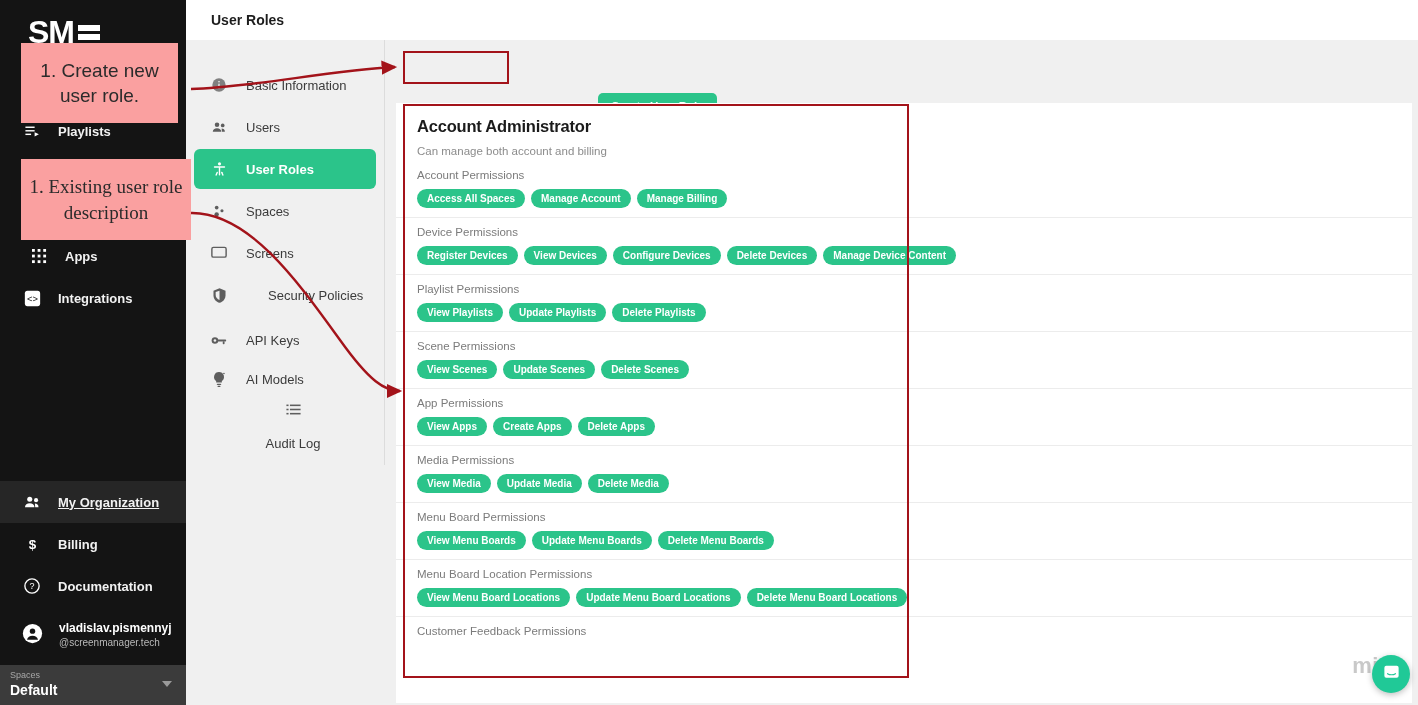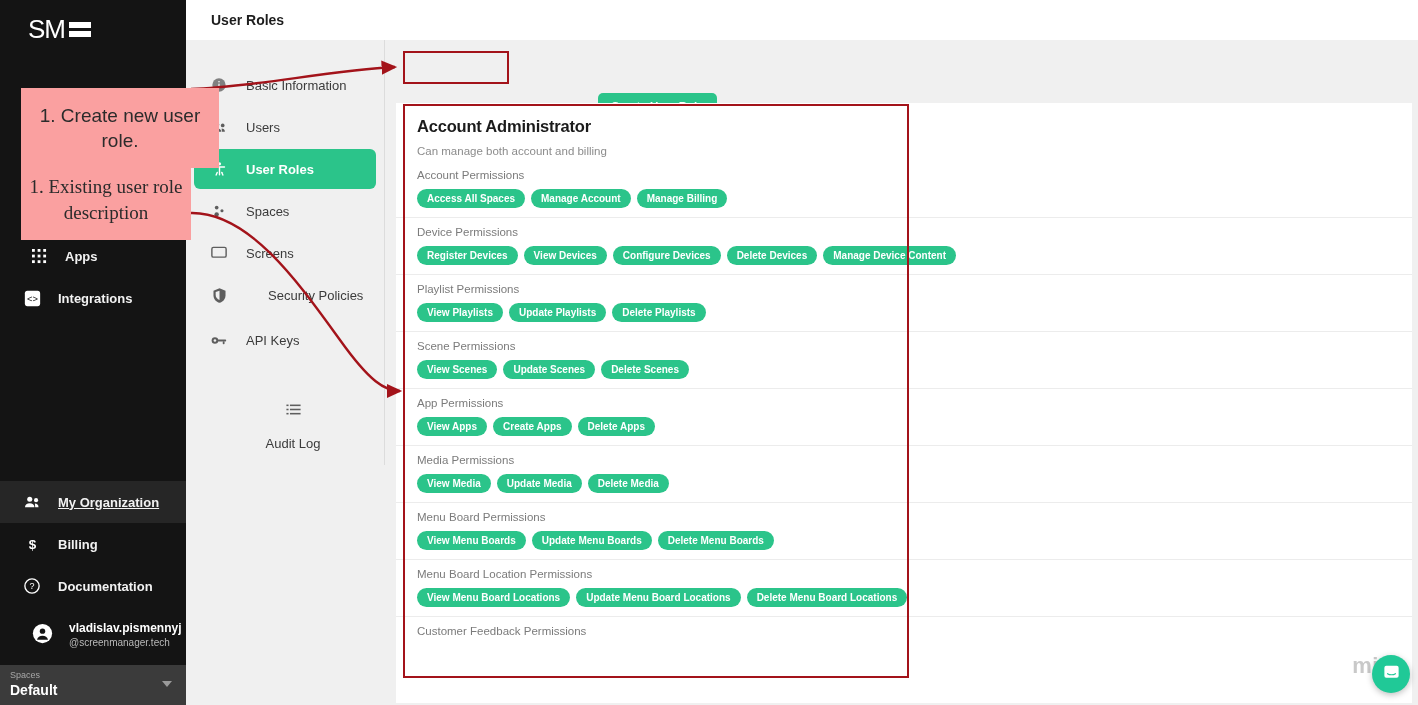--- a/index.html
+++ b/index.html
@@ -13,37 +13,37 @@
 
   
   .rail {
     position: absolute; left: 0; top: 0; width: 186px; height: 705px;
     background: #141414; color: #fff;
   }
   .rail-logo {
     position: absolute; left: 28px; top: 16px;
     display: flex; align-items: center; gap: 3px;
   }
-  .logo-text { font-size: 26px; font-weight: 400; letter-spacing: -1px; color: #fff; line-height: 1; }
+  .logo-text { font-size: 32px; font-weight: 700; letter-spacing: -1px; color: #fff; line-height: 1; }
   .logo-bars { display: flex; flex-direction: column; gap: 3px; margin-left: 1px; }
   .logo-bars i { display: block; width: 22px; height: 6px; background: #fff; }
   .logo-bars i:nth-child(2) { width: 22px; }
 
   .rail-item {
     position: absolute; left: 0; width: 186px; height: 42px;
     display: flex; align-items: center; padding-left: 22px; gap: 16px;
     font-size: 13px; color: #f2f2f2; cursor: pointer;
   }
   .rail-item .ic { width: 20px; display: flex; align-items: center; justify-content: center; }
   .rail-item.active { background: #262626; text-decoration: underline; }
   .rail-item .lbl { font-weight: 600; font-size: 13px; }
 
   .rail-user {
     position: absolute; left: 0; top: 612px; width: 186px; height: 46px;
-    display: flex; align-items: center; padding-left: 32px; gap: 16px;
+    display: flex; align-items: center; padding-left: 22px; gap: 16px;
   }
   .rail-user .uname { font-size: 12px; font-weight: 700; color: #fff; line-height: 1.25; }
   .rail-user .umail { font-size: 10px; color: #b9b9b9; line-height: 1.3; }
 
   .rail-spaces {
     position: absolute; left: 0; bottom: 0; width: 186px; height: 40px;
     background: #3b3b3b; padding: 4px 14px 0 10px;
   }
   .rail-spaces .cap { font-size: 9px; color: #a8a8a8; line-height: 13px; }
   .rail-spaces .val { font-size: 14px; color: #fff; font-weight: 600; line-height: 16px; }
@@ -105,21 +105,21 @@
     cursor: pointer;
   }
   .group-first { padding-top: 0; }
 
   
   .ann-box {
     position: absolute; background: #faa0a0; color: #2b2b2b;
     display: flex; align-items: center; justify-content: center; text-align: center;
     font-size: 19px; line-height: 1.32; padding: 4px 8px;
   }
-  #ann1 { left: 21px; top: 43px; width: 198px; height: 80px; margin-top: 45px; }
+  #ann1 { left: 21px; top: 43px; width: 157px; height: 80px; }
   #ann2 { left: 21px; top: 159px; width: 170px; height: 81px; font-family: Liberation Serif, serif; }
 
   .ann-rect {
     position: absolute; border: 2.5px solid #a3131a; pointer-events: none;
   }
   #rect-btn { left: 403px; top: 51px; width: 106px; height: 33px; }
   #rect-card { left: 403px; top: 104px; width: 506px; height: 574px; }
 
   .ann-svg { position: absolute; left: 0; top: 0; width: 1418px; height: 705px; pointer-events: none; }
 
@@ -313,20 +313,32 @@
         <span class="ic">
           <svg width="19" height="19" viewBox="0 0 24 24" fill="#5e5e5e">
               <circle cx="6.6" cy="12" r="4.4"></circle>
               <circle cx="6.6" cy="12" r="1.7" fill="#f0f0f0"></circle>
               <rect x="9.5" y="10.6" width="12" height="2.8" rx="1"></rect>
               <rect x="17" y="13" width="2.4" height="4" rx="1"></rect>
             </svg>
         </span>
         <span>API Keys</span>
       </div>
+      <div class="subnav-item" style="top:319px;">
+        <span class="ic">
+          <svg width="18" height="18" viewBox="0 0 24 24" fill="#5e5e5e">
+              <path d="M12 2.6a6.6 6.6 0 0 0-3.8 12v2.1h7.6v-2.1A6.6 6.6 0 0 0 12 2.6z"></path>
+              <rect x="9" y="18.2" width="6" height="1.8" rx=".9"></rect>
+              <rect x="10" y="21" width="4" height="1.5" rx=".75"></rect>
+              <circle cx="18.6" cy="4.6" r="1.1"></circle>
+              <rect x="16.4" y="7.2" width="1.6" height="1.6"></rect>
+            </svg>
+        </span>
+        <span>AI Models</span>
+      </div>
       <div class="subnav-item" style="top:361px;flex-direction:column;">
         <span class="ic">
           <svg width="17" height="17" viewBox="0 0 24 24" fill="#5e5e5e">
               <rect x="2" y="5" width="3" height="2.2"></rect>
               <rect x="7" y="5" width="15" height="2.2"></rect>
               <rect x="2" y="10.9" width="3" height="2.2"></rect>
               <rect x="7" y="10.9" width="15" height="2.2"></rect>
               <rect x="2" y="16.8" width="3" height="2.2"></rect>
               <rect x="7" y="16.8" width="15" height="2.2"></rect>
             </svg>

